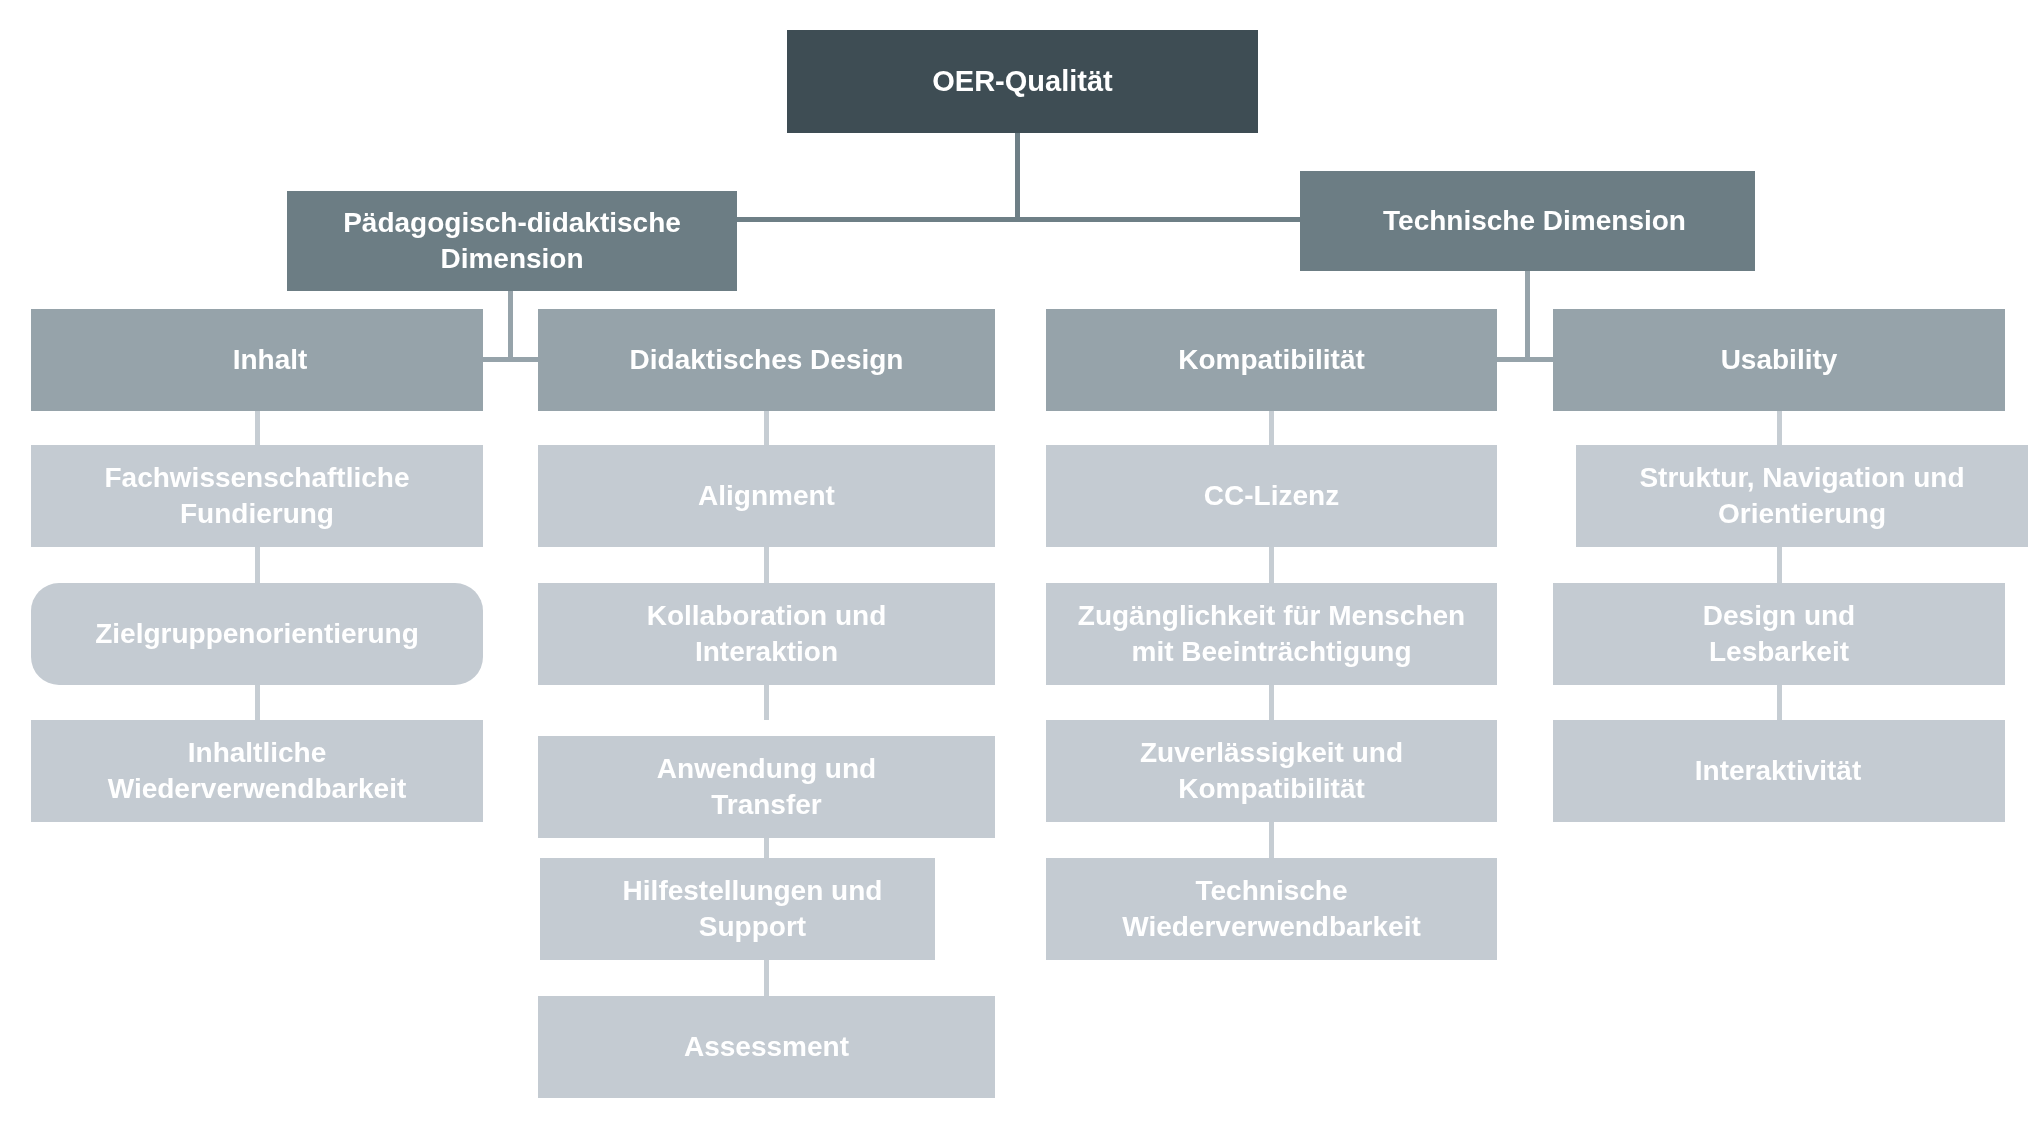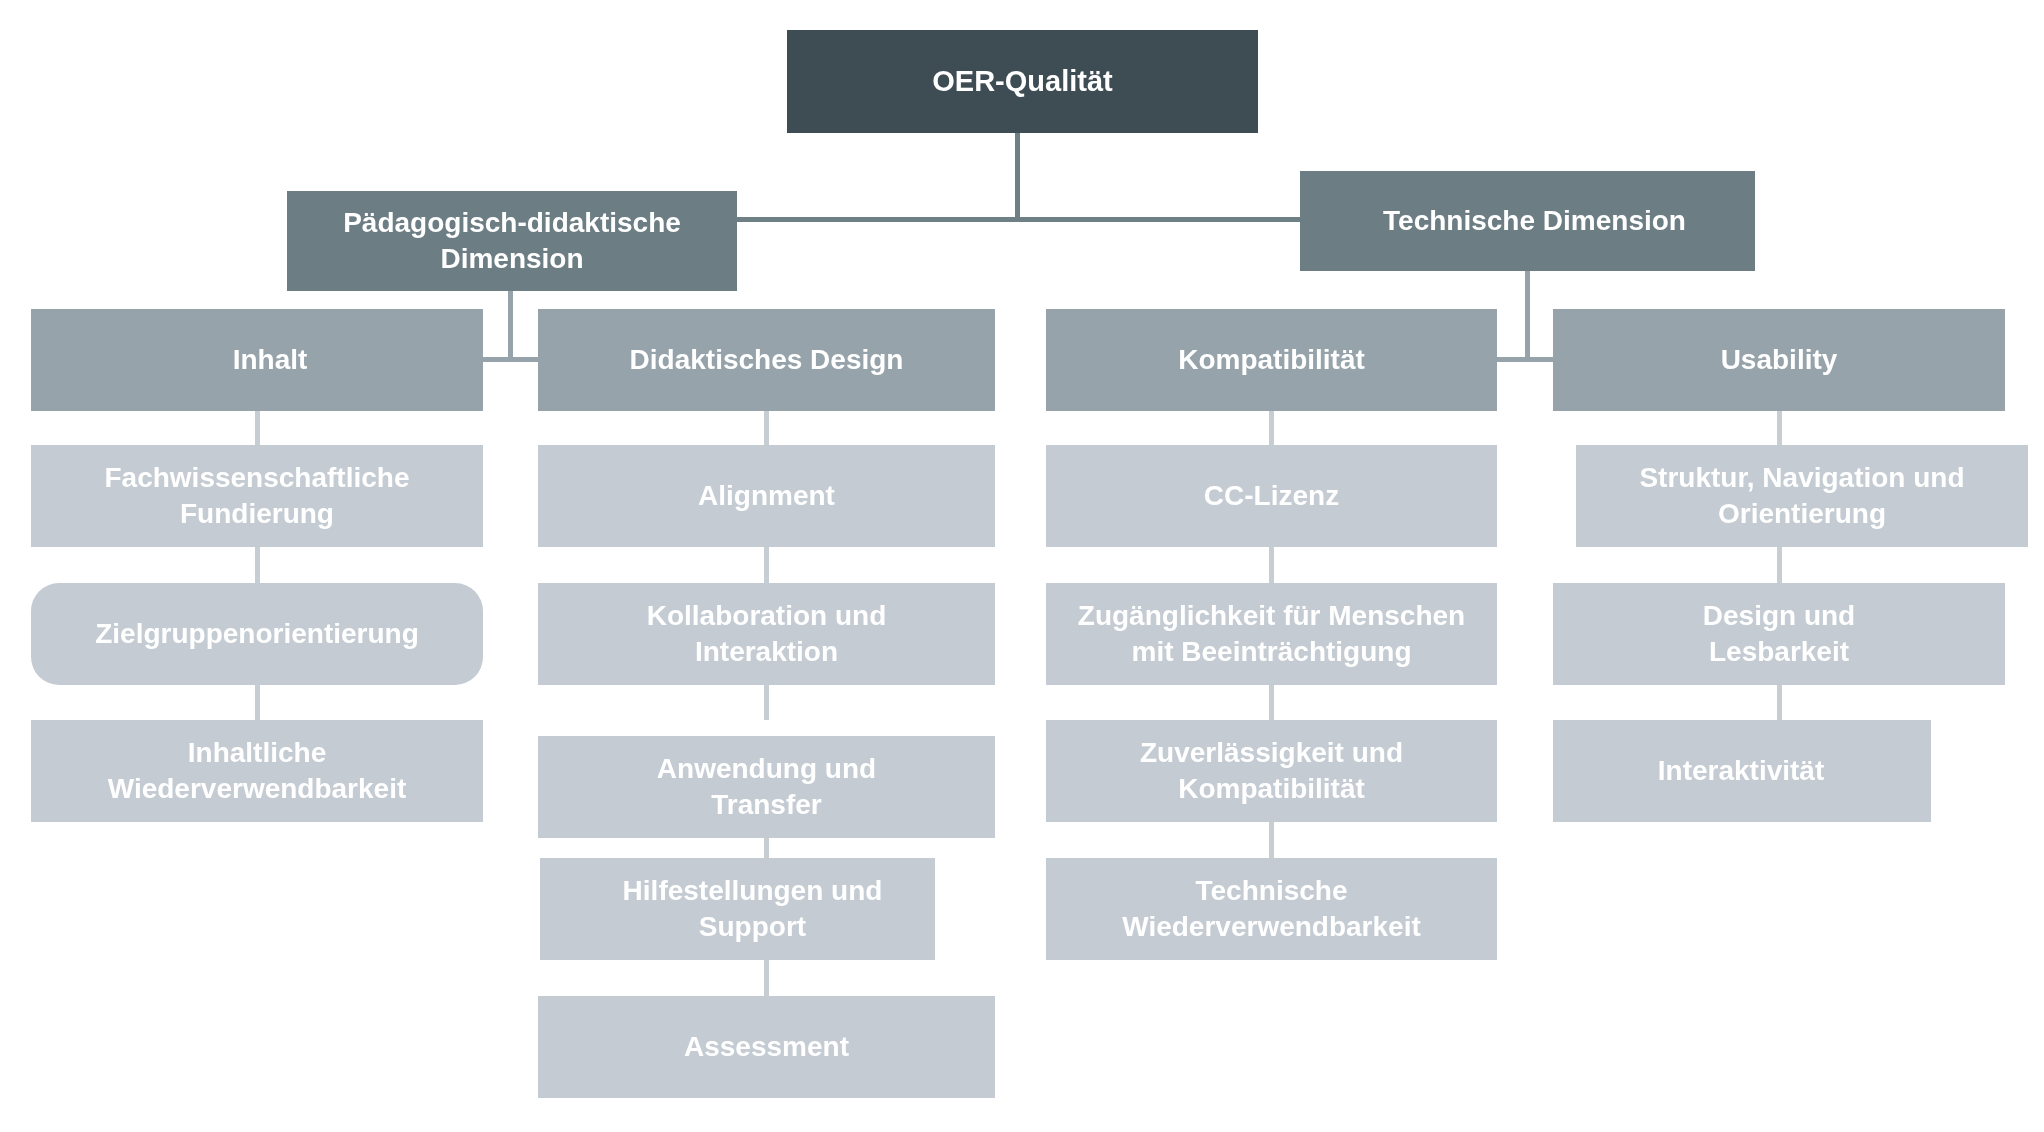--- a/index.html
+++ b/index.html
@@ -96,15 +96,15 @@
 mit Beeinträchtigung</div>
   <div class="box item" style="left:1046px; top:720px; width:451px; height:102px;">Zuverlässigkeit und
 Kompatibilität</div>
   <div class="box item" style="left:1046px; top:858px; width:451px; height:102px;">Technische
 Wiederverwendbarkeit</div>
 
   <div class="box item" style="left:1553px; top:445px; width:452px; height:102px;margin-left:23px;">Struktur, Navigation und
 Orientierung</div>
   <div class="box item" style="left:1553px; top:583px; width:452px; height:102px;">Design und
 Lesbarkeit</div>
-  <div class="box item" style="left:1553px; top:720px; width:378px; height:102px;padding-left:12px;">Interaktivität</div>
+  <div class="box item" style="left:1553px; top:720px; width:452px; height:102px;padding-left:12px;">Interaktivität</div>
 
 </div>
 
 </body></html>

